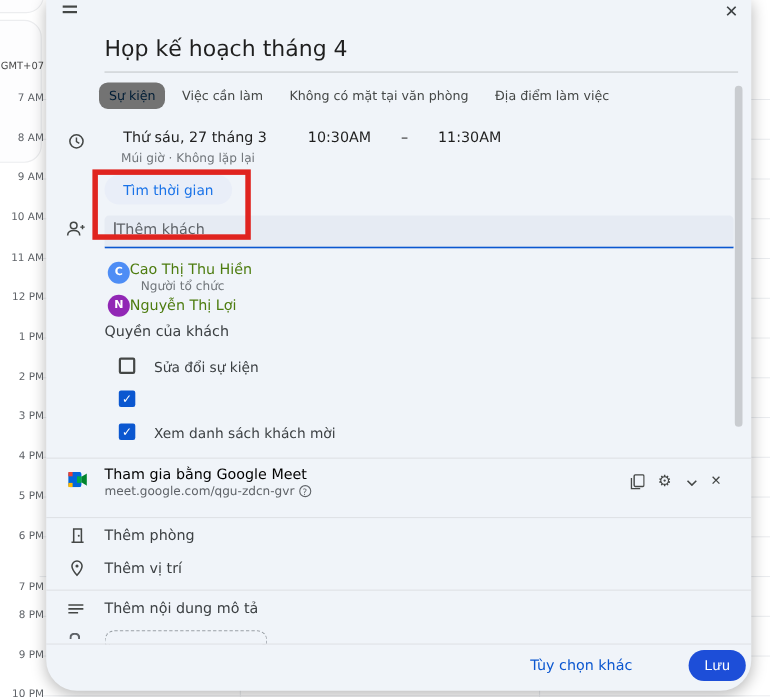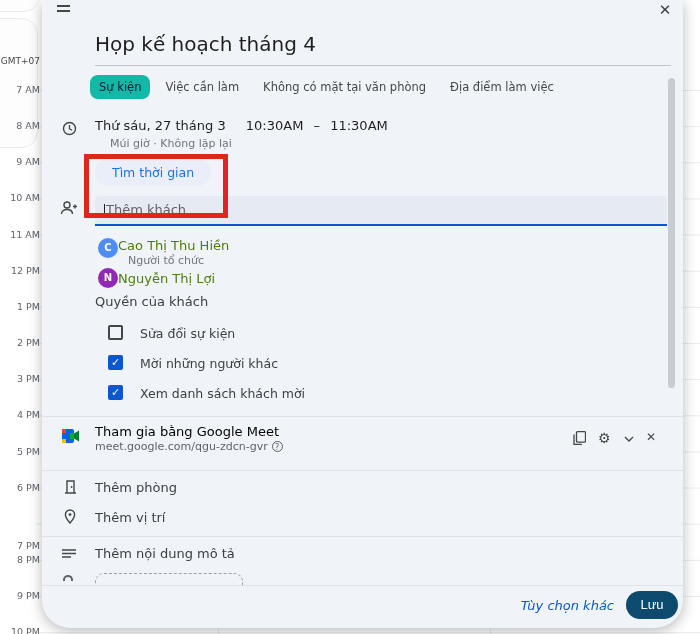--- a/index.html
+++ b/index.html
@@ -26,26 +26,26 @@
 
   .drag-bar { position:absolute; left:15px; top:5px; width:13px; height:2px; background:#444746; }
   .close-x { position:absolute; left:612px; top:0; width:22px; height:20px;
     font-size:15px; color:#3c4043; text-align:center; line-height:20px; cursor:pointer; }
 
   #event-title { position:absolute; left:53px; top:32px; width:576px;
     font-size:20px; color:#1f1f1f; padding-bottom:9px; border-bottom:1px solid #c4c7ca; }
 
   #tab-bar { position:absolute; left:48px; top:75px; display:flex; gap:6px; align-items:center; }
   .tab { font-size:11.5px; color:#444746; padding:5px 9px; border-radius:8px; white-space:nowrap; cursor:pointer; }
-  .tab.selected { background:#14b8a6; color:#001d35; font-weight:500; }
+  .tab.selected { background:#737373; color:#001d35; font-weight:500; }
 
   .icon-col { color:#444746; }
   #clock-icon { left:20px; top:121px; }
   #date-line { left:53px; top:118px; font-size:13px; color:#1f1f1f; }
-  #date-line span { margin-right:6px; }
+  #date-line span { margin-right:6px;margin-left:17px; }
   #date-text { margin-right:16px !important; }
   #recur-line { left:68px; top:137px; font-size:11px; color:#70757a; }
 
   #find-time-btn { left:53px; top:159px; height:27px; padding:0 17px; line-height:27px;
     background:#e9eef8; border-radius:14px; color:#1a73e8; font-size:12.5px; font-weight:500; cursor:pointer; }
 
   #guests-icon { left:17px; top:200px; }
   #guest-input { left:53px; top:196px; width:572px; height:30px; background:#e6ebf3;
     border-bottom:2.5px solid #0b57d0; border-radius:4px 4px 0 0;
     font-size:13px; color:#5f6368; line-height:28px; padding-left:9px; }
@@ -72,24 +72,24 @@
   .meet-action { position:absolute; cursor:pointer; color:#444746; }
 
   .row-label { position:absolute; left:53px; font-size:13px; color:#3c4043; }
 
   #attach-chip { position:absolute; left:53px; top:573px; width:148px; height:13px;
     border:1.5px dashed #9aa0a6; border-bottom:none; border-radius:9px 9px 0 0; }
   #attach-icon { position:absolute; left:21px; top:575px; width:10px; height:6px;
     border:2px solid #5f6368; border-bottom:none; border-radius:6px 6px 0 0; }
 
   #footer-sep { top:585px; }
-  #more-options { position:absolute; left:440px; top:598px; width:132px; text-align:right;
-    font-size:13px; color:#0b57d0; font-weight:500; cursor:pointer;font-style:italic; }
+  #more-options { position:absolute; left:440px; top:598px; width:132px; 
+    font-size:13px; color:#0b57d0; font-weight:500; cursor:pointer; }
   #save-btn { position:absolute; left:584px; top:591px; width:52px; height:28px;
-    background:#0c4a6e; border-radius:14px; color:#fff; font-size:13px; font-weight:500;
+    background:#1d4ed8; border-radius:14px; color:#fff; font-size:13px; font-weight:500;
     text-align:center; line-height:28px; cursor:pointer; border:none; }
 
   #scrollbar-thumb { position:absolute; left:626px; top:78px; width:7px; height:310px;
     background:#c9ccd0; border-radius:4px; cursor:grab; }
 
   
   #annotation-rect { position:absolute; left:84px; top:154px; width:144px; height:64px;
     border:5px solid #e0241f; z-index:50; pointer-events:none; }
 
   svg { display:block; }
@@ -109,21 +109,21 @@
   <span class="hour-label" style="top:156px">9 AM</span>
   <span class="hour-label" style="top:192px">10 AM</span>
   <span class="hour-label" style="top:229px">11 AM</span>
   <span class="hour-label" style="top:265px">12 PM</span>
   <span class="hour-label" style="top:301px">1 PM</span>
   <span class="hour-label" style="top:337px">2 PM</span>
   <span class="hour-label" style="top:373px">3 PM</span>
   <span class="hour-label" style="top:409px">4 PM</span>
   <span class="hour-label" style="top:446px">5 PM</span>
   <span class="hour-label" style="top:482px">6 PM</span>
-  <span class="hour-label" style="top:540px">7 PM</span>
+  <span class="hour-label" style="top:528px">7 PM</span>
   <span class="hour-label" style="top:554px">8 PM</span>
   <span class="hour-label" style="top:590px">9 PM</span>
   <span class="hour-label" style="top:626px">10 PM</span>
 </div>
 
 <div id="dialog">
 
   <div>
     <div class="drag-bar" style="top:5px"></div>
     <div class="drag-bar" style="top:10px"></div>
@@ -171,21 +171,20 @@
   <div class="att-name" style="top:238px">Cao Thị Thu Hiền</div>
   <div class="att-role" style="top:254px">Người tổ chức</div>
   <div class="avatar" style="left:56px; top:268px; background:#9127b5;">N</div>
   <div class="att-name" style="top:271px">Nguyễn Thị Lợi</div>
 
   <div class="abs" id="perms-title">Quyền của khách</div>
 
   <div class="cbx unchecked" style="top:325px"></div>
   <div class="cbx-label" style="top:326px">Sửa đổi sự kiện</div>
   <div class="cbx checked" style="top:355px">✓</div>
-  <div class="cbx-label" style="top:356px">Mời những người khác</div>
   <div class="cbx checked" style="top:385px">✓</div>
   <div class="cbx-label" style="top:386px">Xem danh sách khách mời</div>
 
   <div class="separator" style="top:416px"></div>
 
   <div class="abs" style="left:20px; top:429px;">
     <svg width="17" height="14" viewBox="0 0 17 14">
       <rect x="0" y="0" width="12" height="14" rx="2" fill="#0066da"></rect>
       <rect x="0" y="0" width="4" height="4" fill="#e94235"></rect>
       <rect x="0" y="10" width="4" height="4" fill="#ffba00"></rect>

